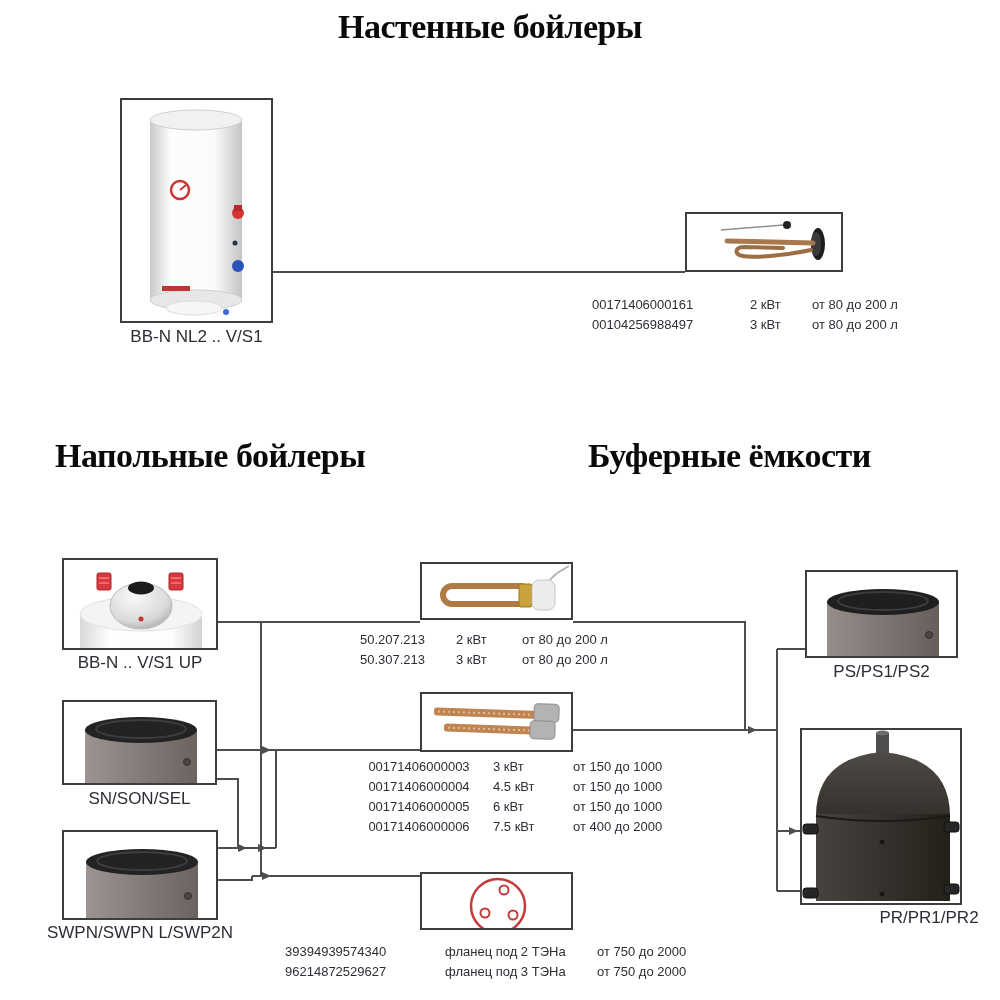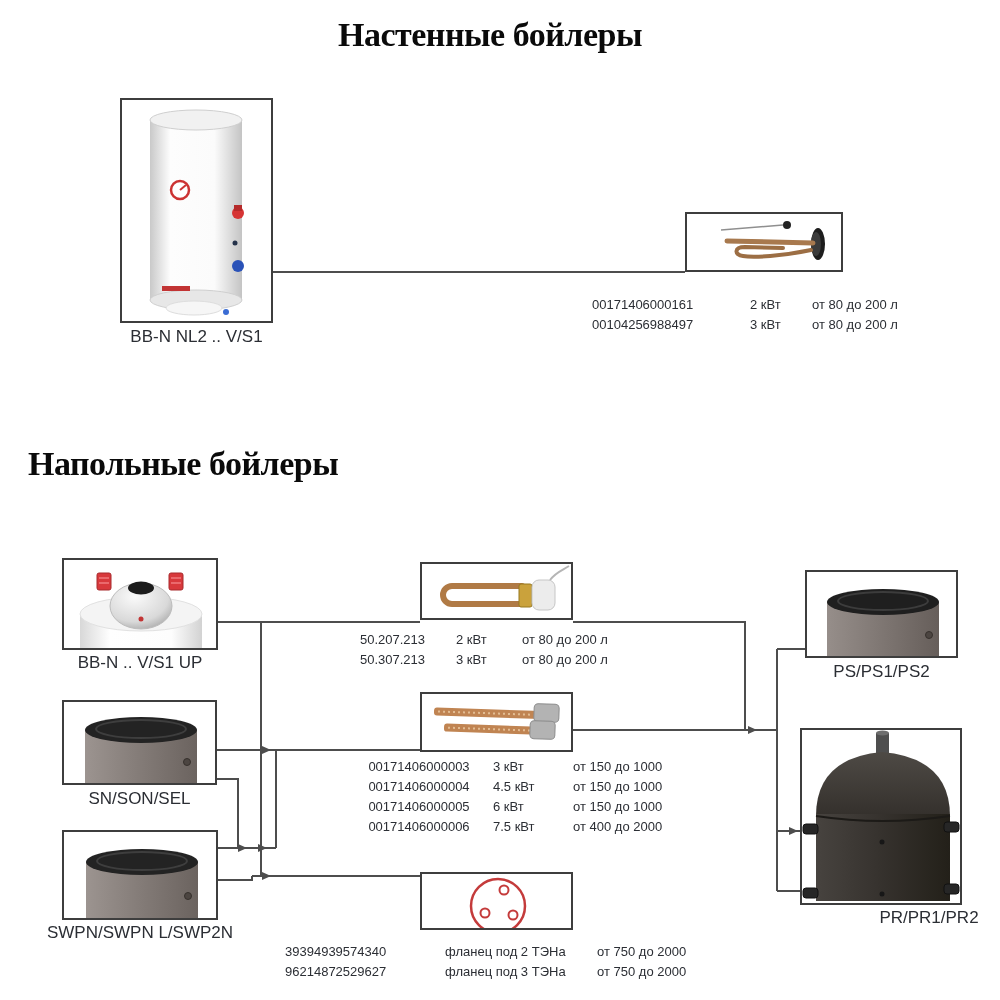--- a/index.html
+++ b/index.html
@@ -1,38 +1,39 @@
 <!DOCTYPE html>
 <html><head>
 <meta charset="utf-8">
 <style>
   html,body{margin:0;padding:0;background:#fff;}
   #stage{position:relative;width:1000px;height:1000px;background:#fff;overflow:hidden;
          font-family:"Liberation Sans",sans-serif;color:#2b2e34;}
   .abs{position:absolute;}
   .title{font-family:"Liberation Serif",serif;font-weight:bold;color:#0a0a0a;
-         font-size:34px;letter-spacing:-0.5px;white-space:nowrap;margin-top:8px;}
+         font-size:34px;letter-spacing:-0.5px;white-space:nowrap;}
   .pbox{position:absolute;border:2px solid #3e3e3e;background:#fff;box-sizing:border-box;}
   .plabel{position:absolute;font-size:17px;text-align:center;color:#2b2e34;white-space:nowrap;}
   .dtable{position:absolute;font-size:13px;color:#2b2e34;}
   .trow{display:flex;height:20px;line-height:20px;white-space:nowrap;}
   .t-wall .c-code{width:158px;} .t-wall .c-power{width:62px;}
   .t-el1 .c-code{width:96px;}  .t-el1 .c-power{width:66px;}
   .t-el2 .c-code{width:148px;text-align:center;} .t-el2 .c-power{width:80px;}
   .t-flange .c-code{width:160px;} .t-flange .c-desc{width:152px;}
   svg{display:block;}
   #wires{position:absolute;left:0;top:0;pointer-events:none;}
 </style>
 </head>
 <body>
 
 <div id="stage">
 
   <div class="title abs" style="left:250px;top:8px;width:480px;text-align:center;">Настенные бойлеры</div>
-  <div class="title abs" style="left:28px;top:437px;">Напольные бойлеры</div>
+  <div class="title abs" style="left:55px;top:437px;">Напольные бойлеры</div>
+  <div class="title abs" style="left:588px;top:437px;">Буферные ёмкости</div>
 
   <svg id="wires" width="1000" height="1000">
     <g stroke="#4d4d4d" stroke-width="2" fill="none">
 
       <path d="M272 272 H685"></path>
 
       <path d="M218 622 H420"></path>
 
       <path d="M261 622 V876"></path>
 

